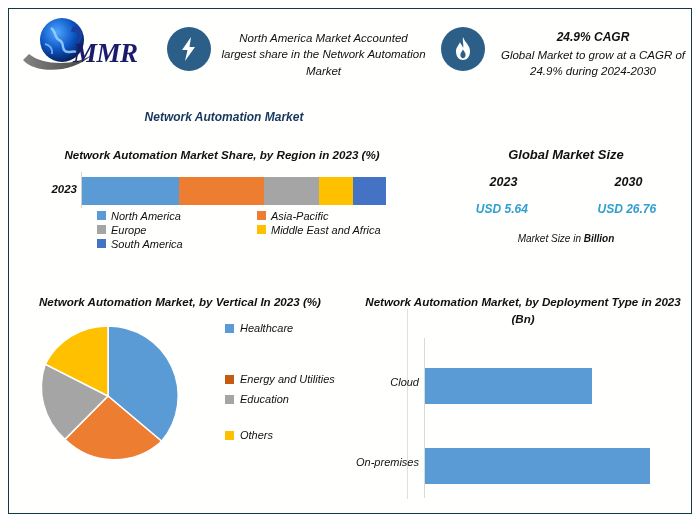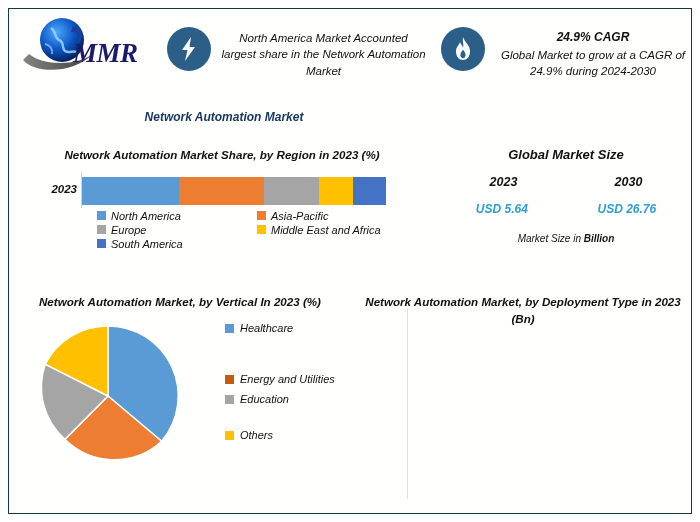--- a/index.html
+++ b/index.html
@@ -286,16 +286,25 @@
             <span class="pl-sq" style="background:#ffc000;"></span>
             <span>Others</span>
           </div>
         </div>
       </div>
     </div>
 
     <div class="dep-block">
       <div class="dep-title">Network Automation Market, by Deployment Type in 2023 (Bn)</div>
 
+      <div class="dep-area">
+        <div class="dep-axis"></div>
+
+        <div class="dep-cat dep-cat-cloud">Cloud</div>
+        <div class="dep-bar dep-bar-cloud" style="width:167px;"></div>
+
+        <div class="dep-cat dep-cat-onprem">On-premises</div>
+        <div class="dep-bar dep-bar-onprem" style="width:225px;"></div>
+      </div>
     </div>
 
   </div>
 </div>
 
 </body></html>

